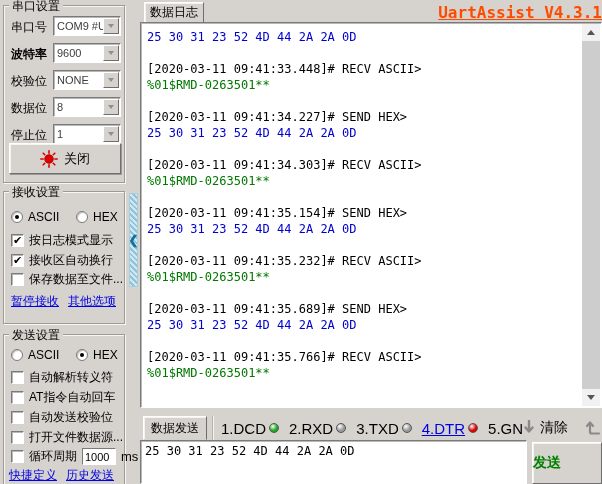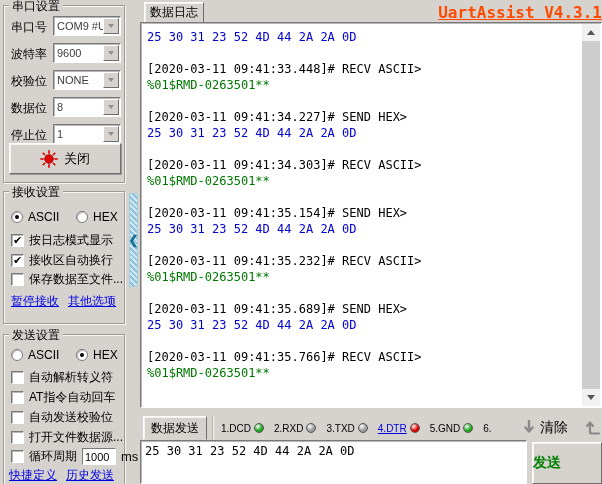--- a/index.html
+++ b/index.html
@@ -55,21 +55,21 @@
   .sbtn .tri-up { width:0; height:0; border-left:4px solid transparent; border-right:4px solid transparent; border-bottom:5px solid #555; }
   .sbtn .tri-dn { width:0; height:0; border-left:4px solid transparent; border-right:4px solid transparent; border-top:5px solid #555; }
   #sb-up { top:0; }
   #sb-dn { bottom:0; }
   #sb-thumb { position:absolute; left:0; top:17px; width:18px; bottom:17px; background:#cdcdcd; cursor:grab; }
 
   
   #bottom-tab { left:3px; top:416px; width:64px; height:24px; }
   #indicators { position:absolute; left:72px; top:416px; width:310px; height:24px; display:flex; align-items:center; gap:10px; overflow:hidden; border-left:1px solid #b5b2ad; box-shadow:inset 1px 0 0 #f4f3f0; padding-left:8px; }
   .sig { display:flex; align-items:center; gap:3px; white-space:nowrap; }
-  .siglab { font-size:10px; }
+  .siglab { font-size:15px; }
   .led { width:10px; height:10px; border-radius:50%; border:1px solid #555; }
 
   .clear-btn { position:absolute; top:415px; height:25px; display:flex; align-items:center; gap:4px; cursor:pointer; padding:0 4px; }
   #clear-btn-1 { left:378px; width:62px; }
   #clear-btn-2 { left:442px; width:62px; }
   .clear-label { font-size:14px; }
 
   
   #send-box { position:absolute; left:0; top:440px; width:387px; height:44px; background:#fff; border:1px solid; border-color:#7a7a7a #fff #fff #7a7a7a; box-shadow:inset 1px 1px 0 #b8b8b8; }
   #send-input { width:100%; height:100%; border:0; outline:none; resize:none; background:transparent; padding:3px 4px; font-family:"DejaVu Sans Mono","Liberation Mono",monospace; font-size:12px; color:#000; }
@@ -85,21 +85,21 @@
     <span class="gtitle">串口设置</span>
 
     <div style="position:absolute; left:7px; top:13px;" class="lbl">串口号</div>
     <div class="dd" style="left:49px; top:10px; width:68px;">
       <span class="ddval">COM9 #USB</span>
       <span class="ddbtn">
           <span class="ddarrow"></span>
         </span>
     </div>
 
-    <div style="position:absolute; left:7px; top:40px;" class="lbl">波特率</div>
+    <div style="position:absolute; left:7px; top:40px;font-weight:bold;" class="lbl">波特率</div>
     <div class="dd" style="left:49px; top:37px; width:68px;">
       <span class="ddval">9600</span>
       <span class="ddbtn">
           <span class="ddarrow"></span>
         </span>
     </div>
 
     <div style="position:absolute; left:7px; top:67px;" class="lbl">校验位</div>
     <div class="dd" style="left:49px; top:64px; width:68px;">
       <span class="ddval">NONE</span>

